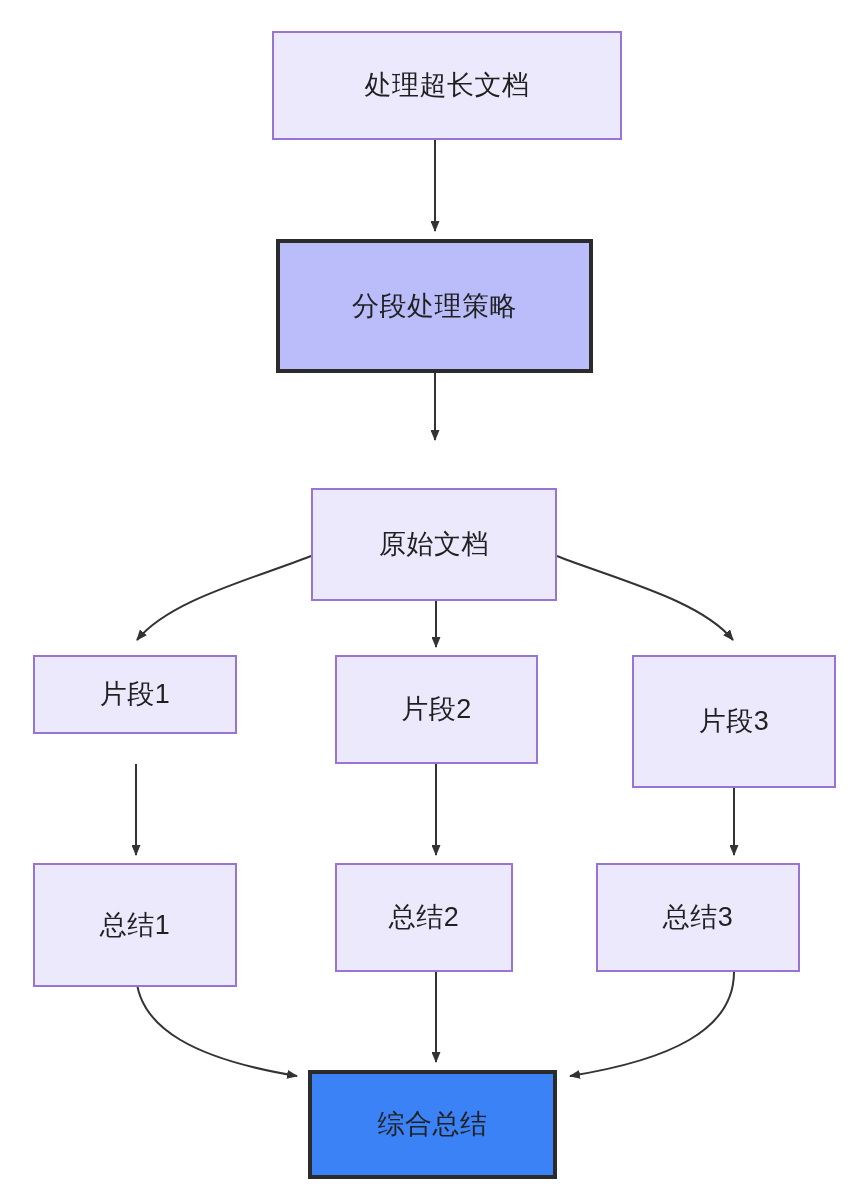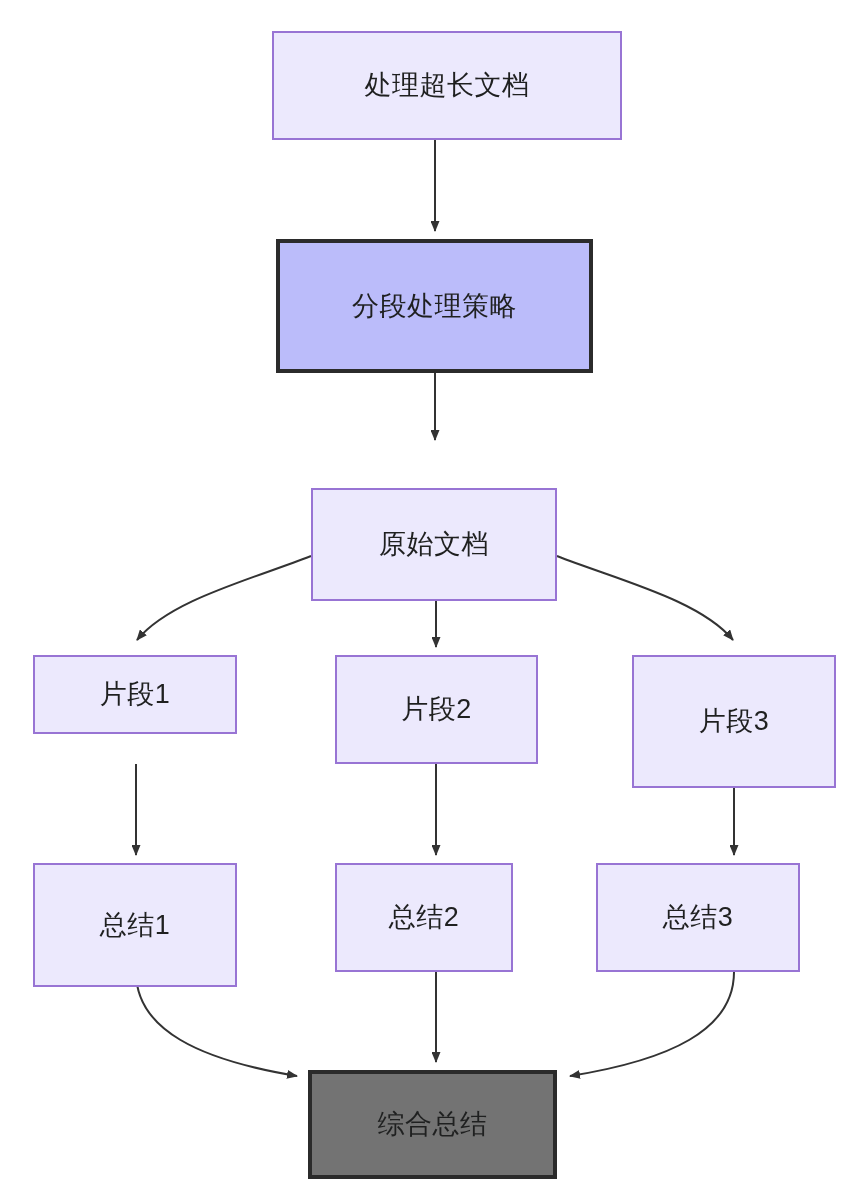--- a/index.html
+++ b/index.html
@@ -39,21 +39,21 @@
   }
   .node.plain {
     background: #ece9fd;
     border: 2px solid #9874d4;
   }
   .node.highlight {
     background: #bbbcfa;
     border: 4px solid #2b2b2b;
   }
   .node.result {
-    background: #737373;
+    background: #3b82f6;
     border: 4px solid #2b2b2b;
   }
   .node-label {
     pointer-events: none;
   }
 </style>
 </head>
 <body>
 
 <div id="diagram-root">

